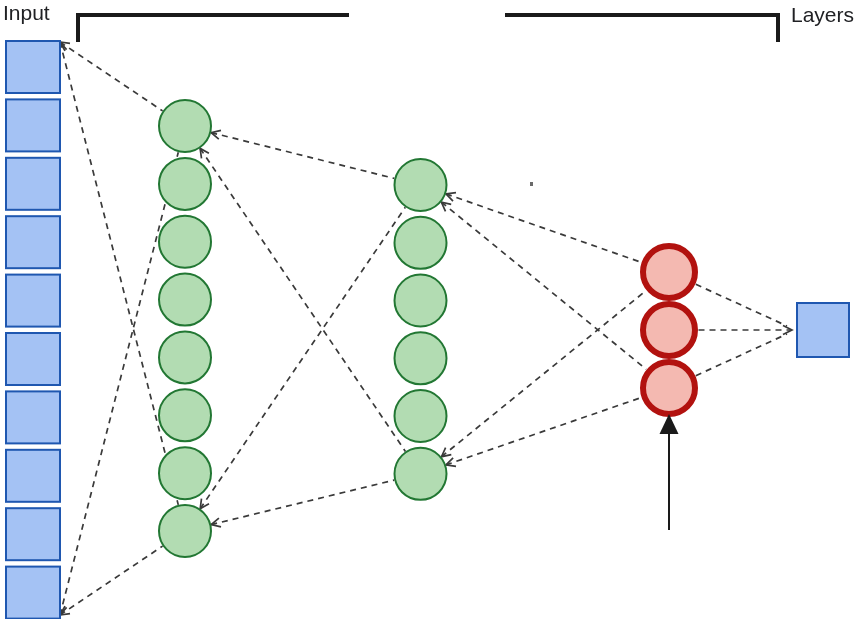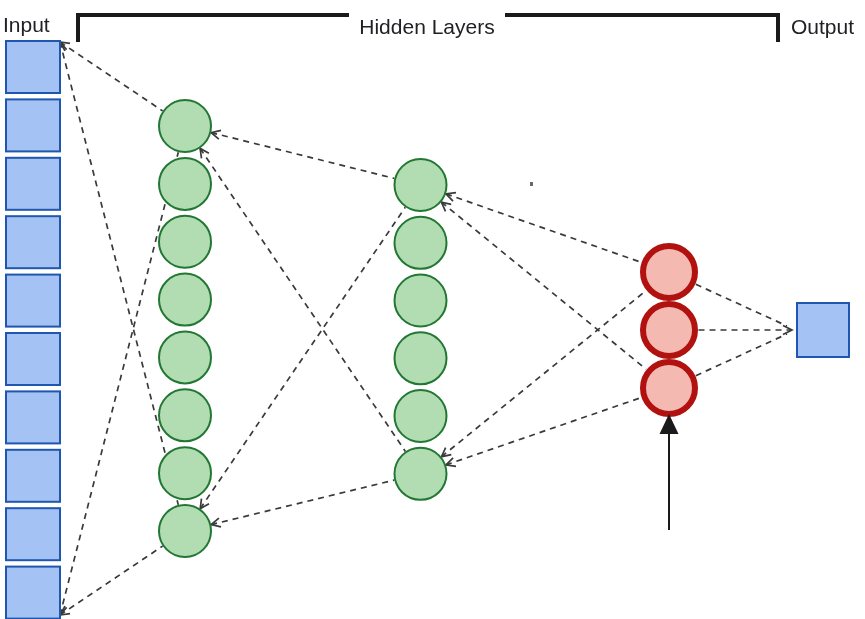--- a/index.html
+++ b/index.html
@@ -10,21 +10,20 @@
     overflow:hidden;
     font-family:"Liberation Sans",sans-serif;
   }
   .canvas svg{position:absolute;left:0;top:0;}
   .lbl{
     position:absolute;
     color:#202124;
     white-space:nowrap;
     font-family:"Liberation Sans",sans-serif;
     line-height:1.1;
-    margin-top:12px;
   }
   .lbl-input{left:3px;top:1px;font-size:21px;}
   .lbl-hidden{left:427px;top:3px;transform:translateX(-50%);font-size:21px;background:#fff;padding:0 5px;}
   .lbl-output{left:791px;top:3px;font-size:21px;}
   .lbl-emb{left:670px;top:526px;transform:translateX(-50%);font-size:31px;}
 </style>
 </head>
 <body>
 
 <div class="canvas">
@@ -85,15 +84,14 @@
       <circle cx="420.5" cy="473.8" r="26" fill="#b2dcb2" stroke="#227733" stroke-width="2"></circle>
       <circle cx="669" cy="272.0" r="26" fill="#f4b9b1" stroke="#b2120f" stroke-width="6"></circle>
       <circle cx="669" cy="330.0" r="26" fill="#f4b9b1" stroke="#b2120f" stroke-width="6"></circle>
       <circle cx="669" cy="388.0" r="26" fill="#f4b9b1" stroke="#b2120f" stroke-width="6"></circle>
       <rect x="797" y="303" width="52" height="54" fill="#a4c2f4" stroke="#1f57b0" stroke-width="2"></rect>
       <line x1="669" y1="433" x2="669" y2="530" stroke="#1a1a1a" stroke-width="2"></line>
       <polygon points="669,414 659.5,434 678.5,434" fill="#1a1a1a"></polygon>
       <rect x="530" y="182" width="3" height="4" fill="#6a6a6a"></rect>
     </svg>
   <div class="lbl lbl-input">Input</div>
-  <div class="lbl lbl-hidden">Hidden Layers</div>
-  <div class="lbl lbl-output">Output</div>
+  <div class="lbl lbl-output">Layers</div>
 </div>
 
 </body></html>

